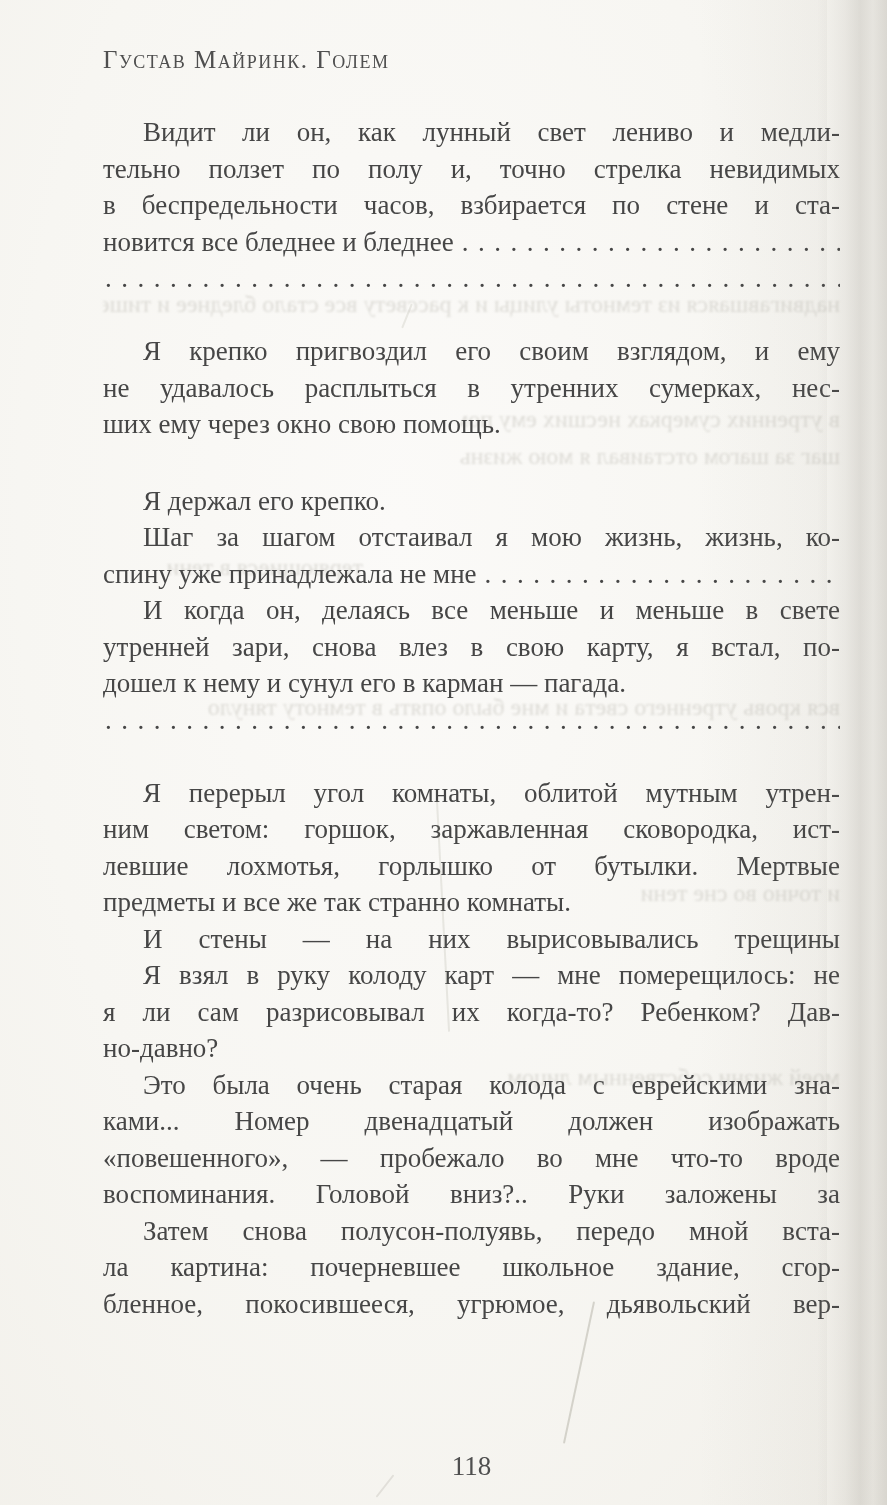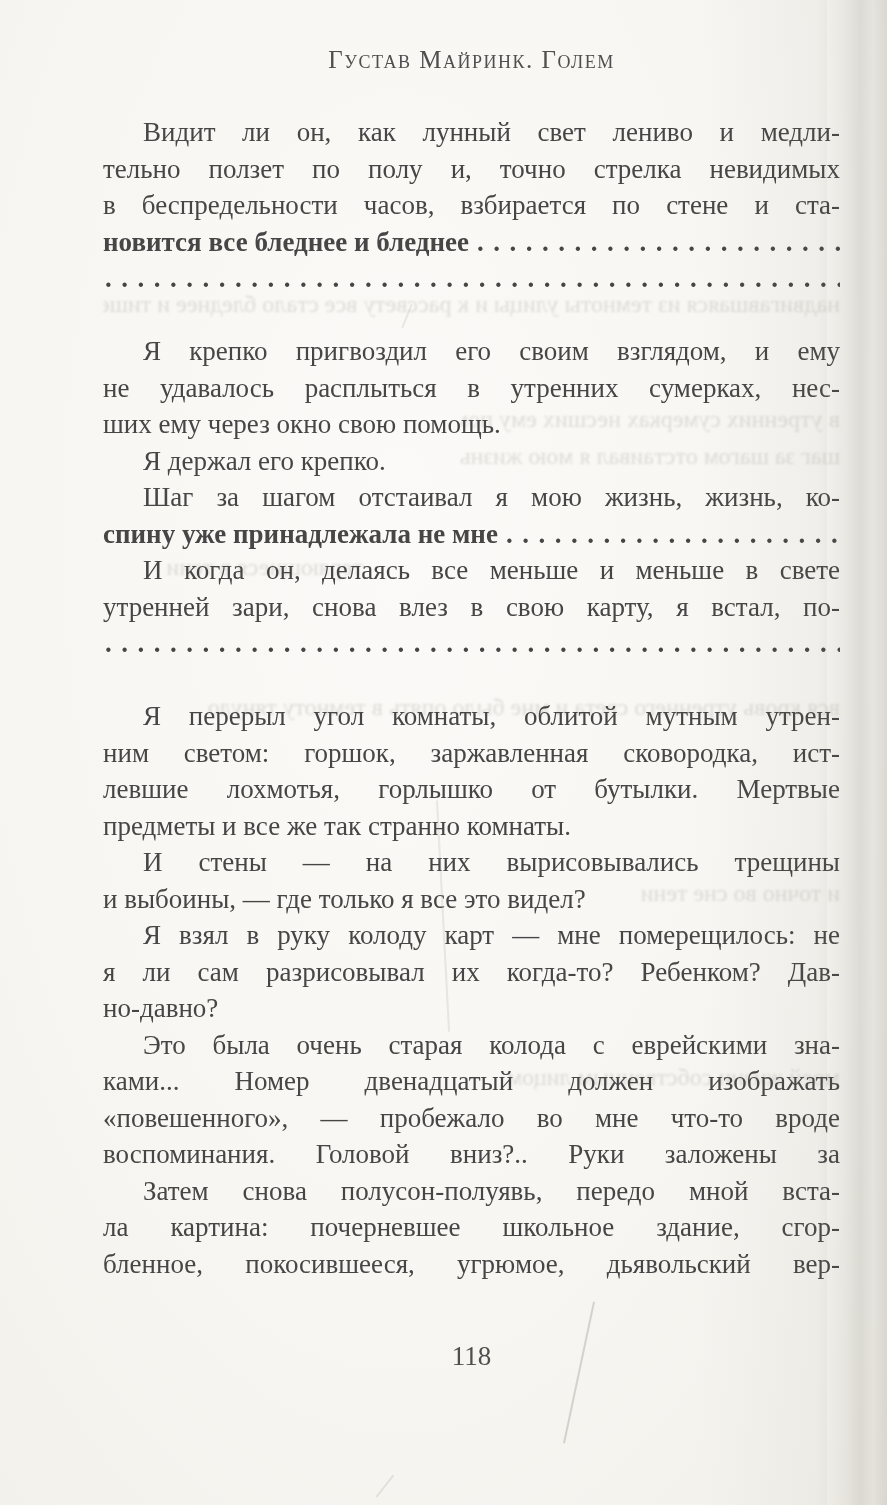--- a/index.html
+++ b/index.html
@@ -20,40 +20,40 @@
       rgba(125,120,110,0.22) 100%);
     pointer-events:none;
   }
   .edge-soft {
     position:absolute; top:0; right:60px; width:130px; height:100%;
     background: linear-gradient(90deg, rgba(130,125,115,0) 0%, rgba(130,125,115,0.06) 100%);
     pointer-events:none;
   }
   .header {
     position:absolute; left:103px; width:737px; top:46px; height:34px;
-    text-align:center; font-variant:small-caps; letter-spacing:1.5px;
+    font-variant:small-caps; letter-spacing:1.5px;
     font-size:25px; color:#4f4f4f;
   }
   .text-block {
     position:absolute; left:103px; top:114px; width:737px;
     font-size:27px;
   }
   .line { height:36.5px; line-height:36.5px; white-space:nowrap; }
   .line.first      { text-align:justify; text-align-last:justify; text-indent:40px; white-space:normal; overflow:hidden; }
   .line.body       { text-align:justify; text-align-last:justify; white-space:normal; overflow:hidden; }
   .line.last       { text-align:left; }
-  .line.first-last { text-align:left; text-indent:40px; }
-  .line.textdots, .line.dots { display:flex; align-items:flex-start;font-weight:bold; }
+  .line.first-last { text-align:left; text-indent:40px;margin-top:40px; }
+  .line.textdots, .line.dots { display:flex; align-items:flex-start; }
   .leader {
     flex:1; overflow:hidden; white-space:nowrap;
     letter-spacing:9.5px; margin-left:8px;
   }
   .line.dots .leader { margin-left:2px; }
   .footer {
-    position:absolute; left:103px; width:737px; top:1341px; height:32px;
+    position:absolute; left:103px; width:737px; top:1451px; height:32px;
     text-align:center; font-size:27px; color:#4f4f4f;
   }
   
   .ghost-layer { position:absolute; inset:0; pointer-events:none; }
   .ghost {
     position:absolute; font-size:24px; line-height:30px;
     color:#c7c5be; opacity:0.55; white-space:nowrap; overflow:hidden;
     transform:scaleX(-1); filter:blur(1.1px);
   }
   
@@ -98,30 +98,30 @@
       <div class="line body">не удавалось расплыться в утренних сумерках, нес-</div>
       <div class="line last">ших ему через окно свою помощь.</div>
       <div class="line first-last">Я держал его крепко.</div>
       <div class="line first">Шаг за шагом отстаивал я мою жизнь, жизнь, ко-</div>
       <div class="line textdots">
         <span>спину уже принадлежала не мне</span>
         <span class="leader">..........................................................................................</span>
       </div>
       <div class="line first">И когда он, делаясь все меньше и меньше в свете</div>
       <div class="line body">утренней зари, снова влез в свою карту, я встал, по-</div>
+      <div class="line last">дошел к нему и сунул его в карман — пагада.</div>
       <div class="line dots">
         <span class="leader">..........................................................................................</span>
       </div>
       <div class="line blank"></div>
       <div class="line first">Я перерыл угол комнаты, облитой мутным утрен-</div>
       <div class="line body">ним светом: горшок, заржавленная сковородка, ист-</div>
       <div class="line body">левшие лохмотья, горлышко от бутылки. Мертвые</div>
       <div class="line last">предметы и все же так странно комнаты.</div>
       <div class="line first">И стены — на них вырисовывались трещины</div>
-      <div class="line last">и выбоины, — где только я все это видел?</div>
       <div class="line first">Я взял в руку колоду карт — мне померещилось: не</div>
       <div class="line body">я ли сам разрисовывал их когда-то? Ребенком? Дав-</div>
       <div class="line last">но-давно?</div>
       <div class="line first">Это была очень старая колода с еврейскими зна-</div>
       <div class="line body">ками... Номер двенадцатый должен изображать</div>
       <div class="line body">«повешенного», — пробежало во мне что-то вроде</div>
       <div class="line body">воспоминания. Головой вниз?.. Руки заложены за</div>
       <div class="line first">Затем снова полусон-полуявь, передо мной вста-</div>
       <div class="line body">ла картина: почерневшее школьное здание, сгор-</div>
       <div class="line body">бленное, покосившееся, угрюмое, дьявольский вер-</div>

